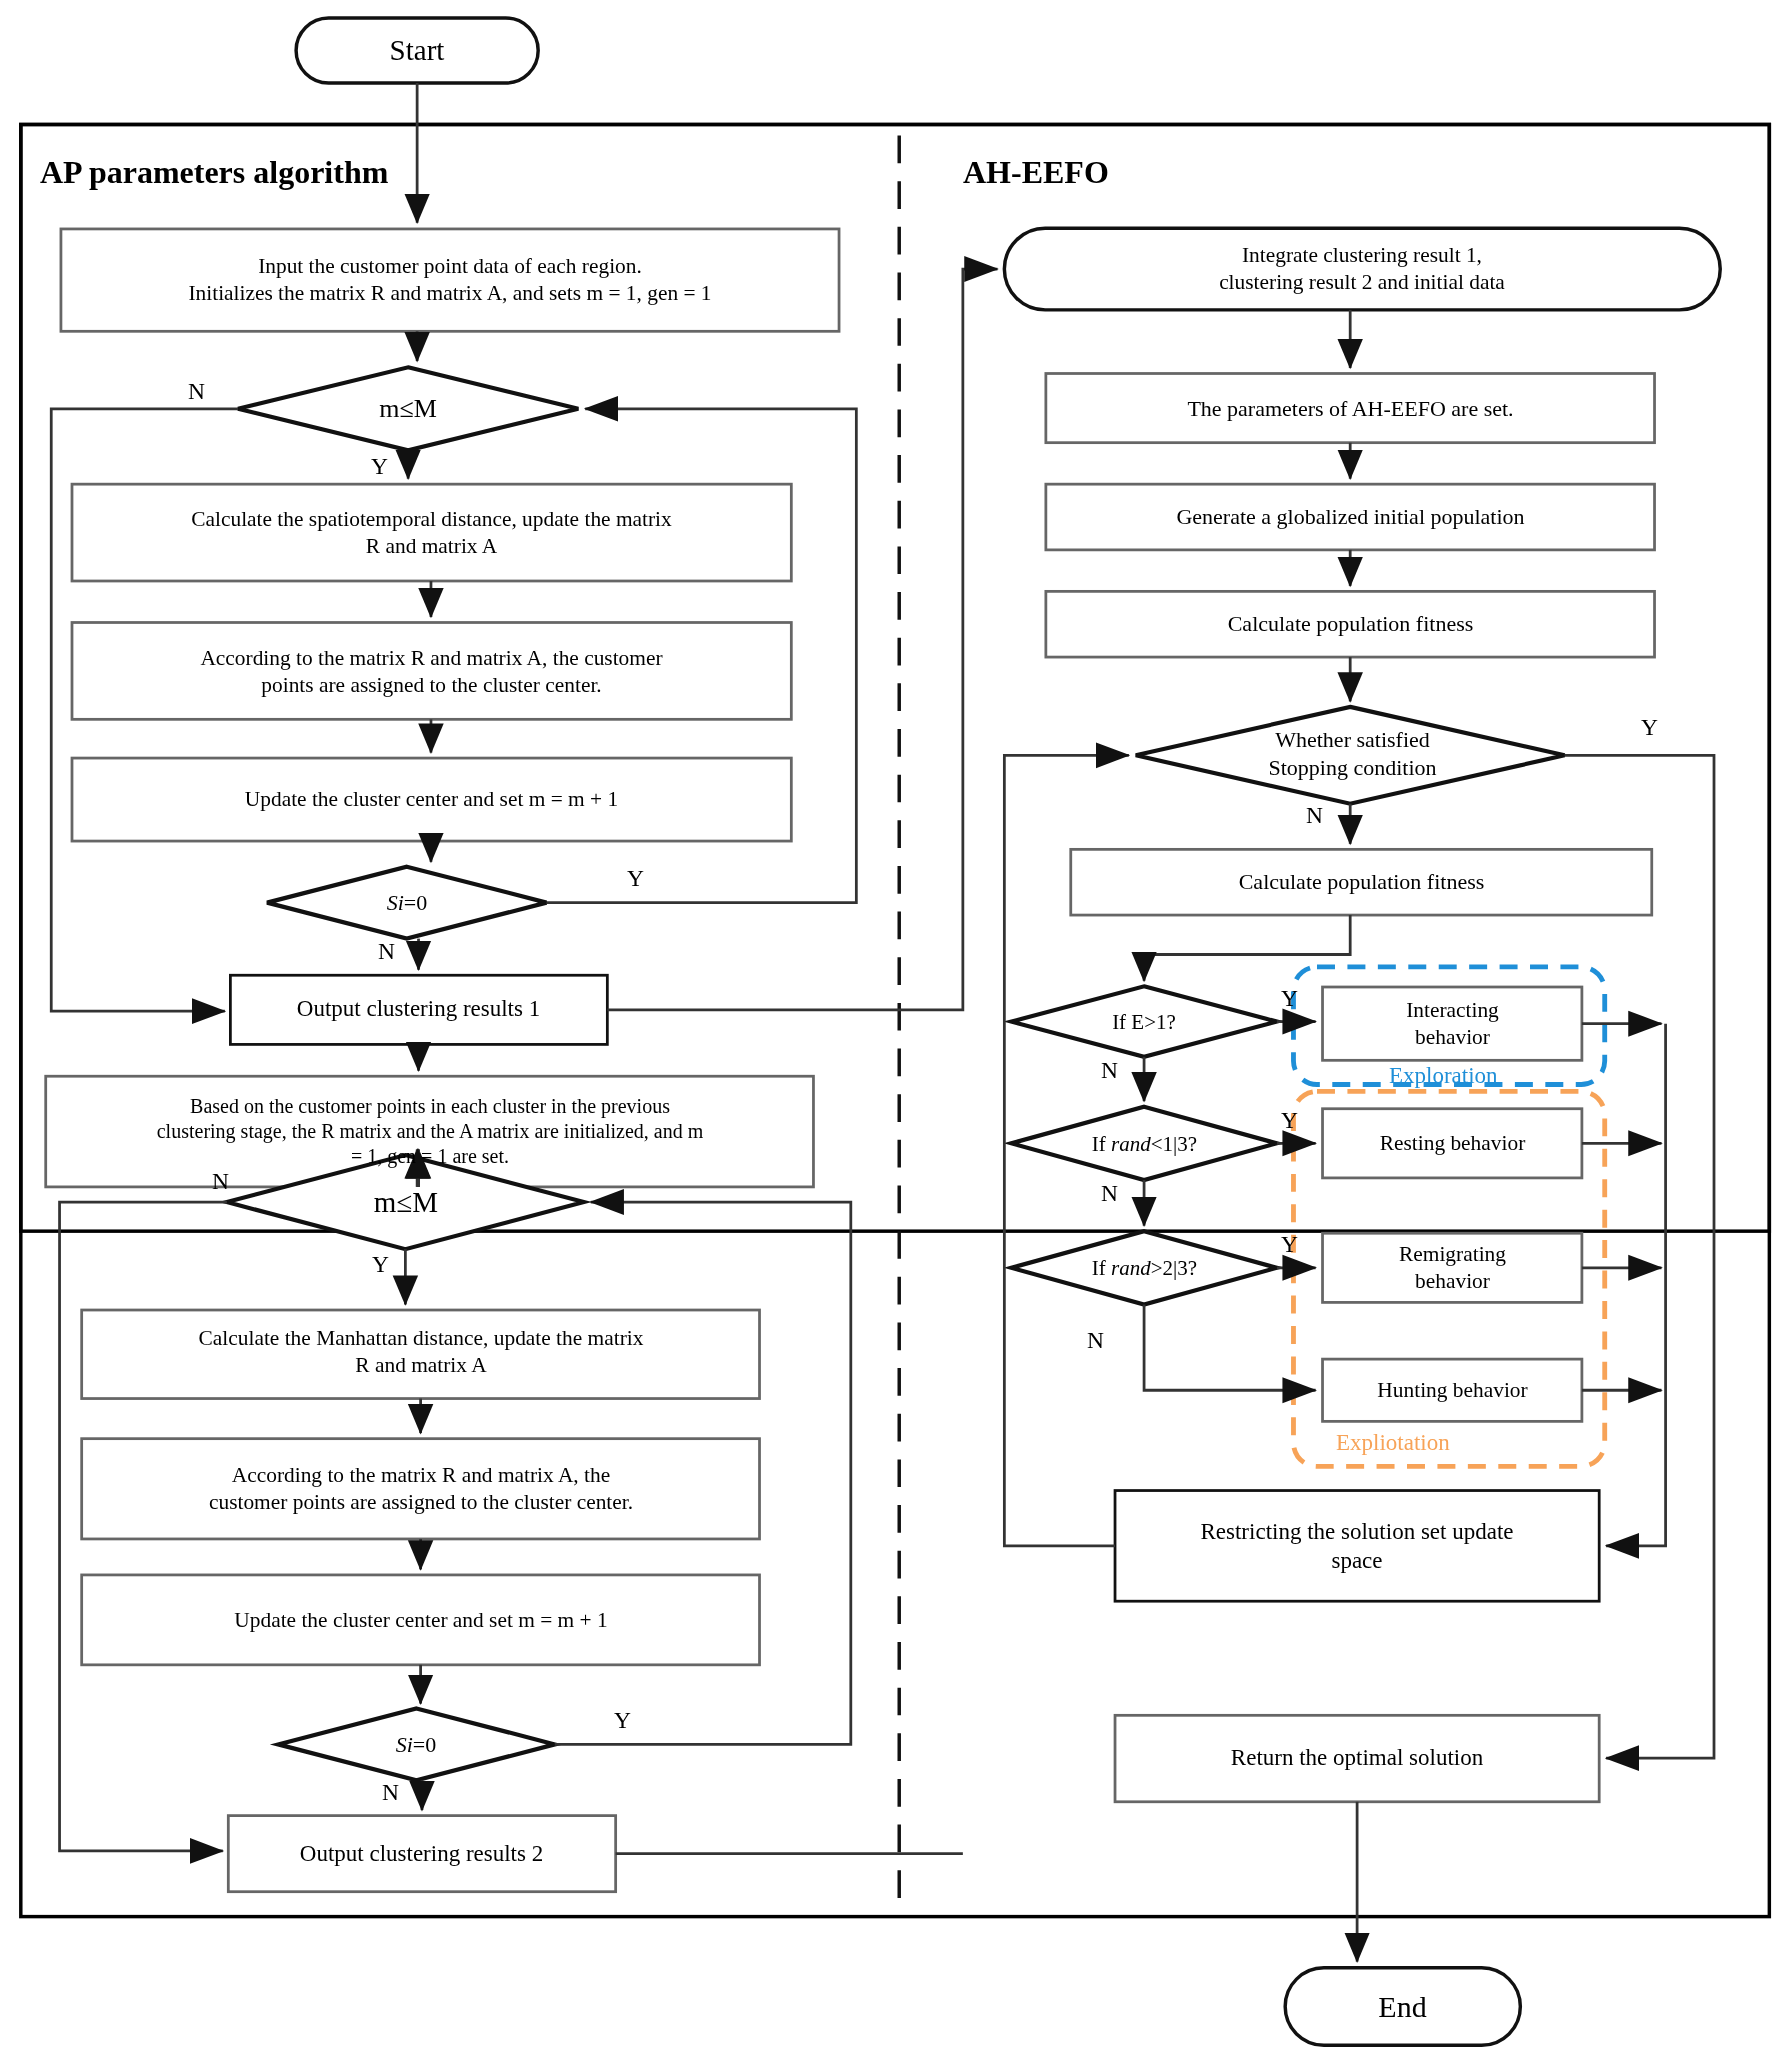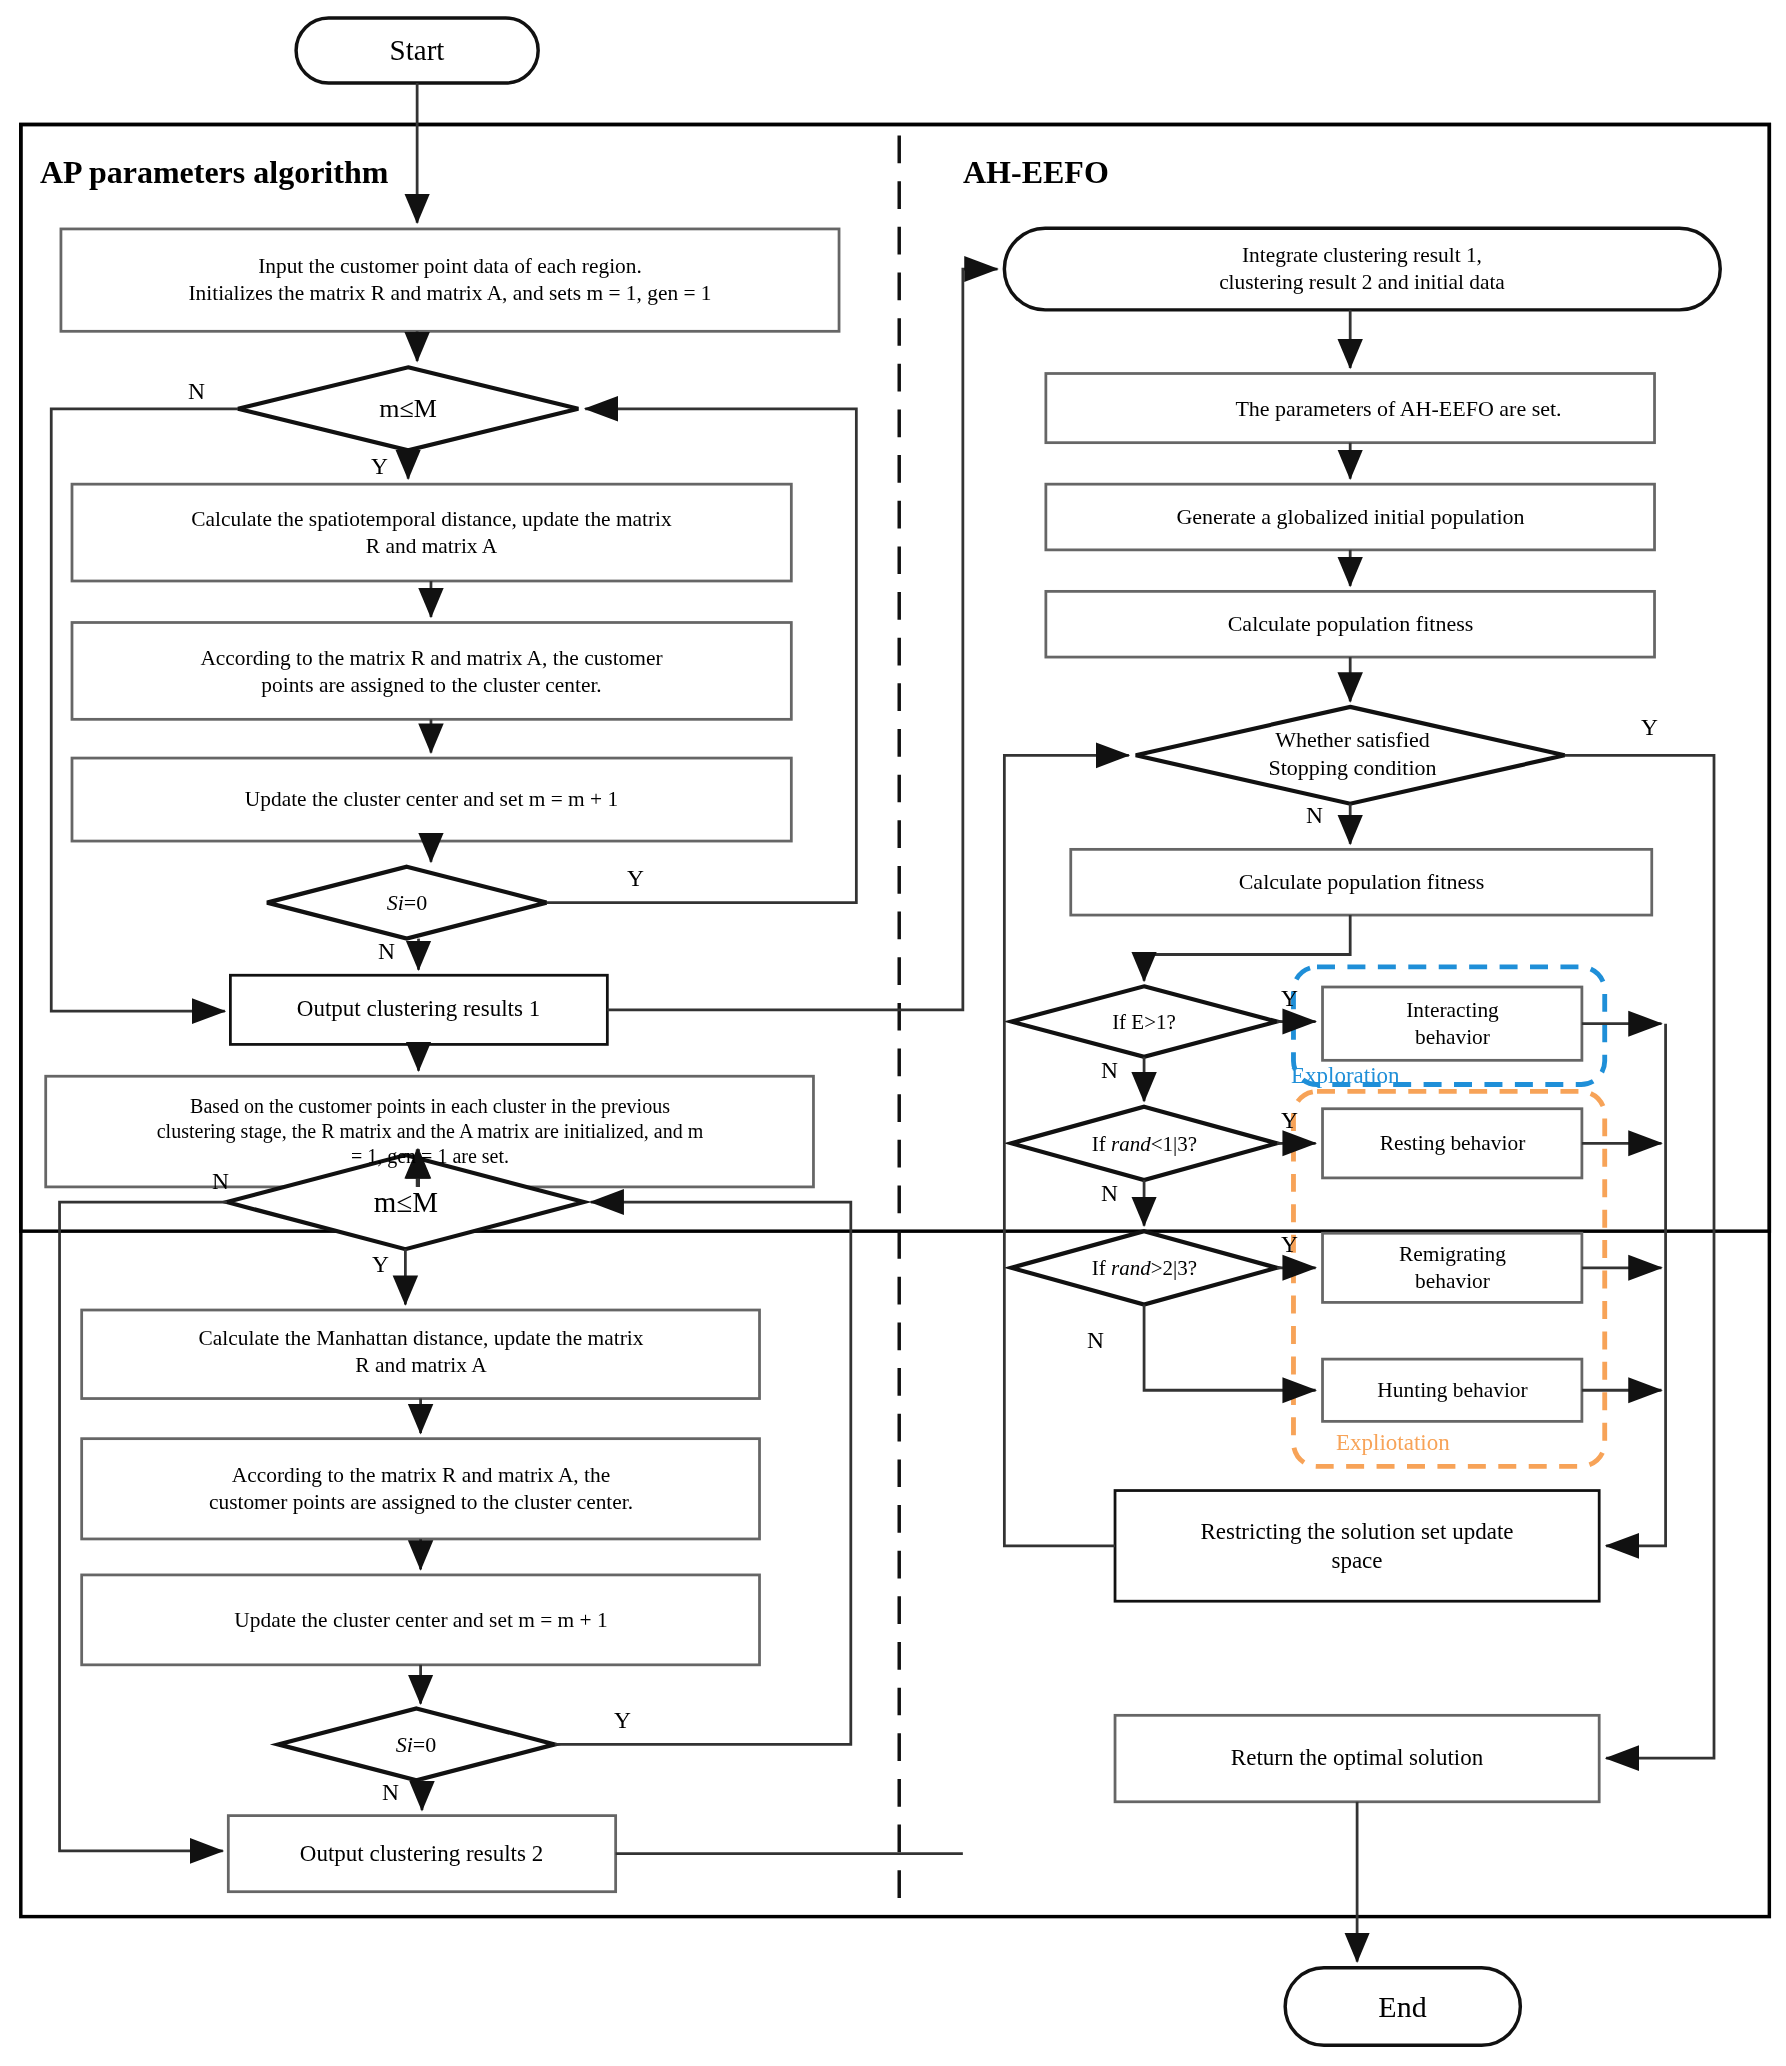--- a/index.html
+++ b/index.html
@@ -302,21 +302,21 @@
 
   <div class="nodeLabel" style="left:82px;top:1575px;width:678px;height:90px;font-size:21.4px;">Update the cluster center and set m = m + 1</div>
 
   <div class="nodeLabel italicSi" style="left: 333px; top: 1725px; width: 166px; height: 39px; font-size: 22px; font-style: normal;"><i>Si</i>=0</div>
 
   <div class="nodeLabel" style="left:228px;top:1816px;width:387px;height:76px;font-size:23px;">Output clustering results 2</div>
 
   <div class="nodeLabel" style="left:1004px;top:228px;width:716px;height:82px;font-size:21.4px;">Integrate clustering result 1,
 clustering result 2 and initial data</div>
 
-  <div class="nodeLabel" style="left:1046px;top:374px;width:609px;height:69px;font-size:22px;padding-left:48px;">The parameters of AH-EEFO are set.</div>
+  <div class="nodeLabel" style="left:1046px;top:374px;width:609px;height:69px;font-size:22px;">The parameters of AH-EEFO are set.</div>
 
   <div class="nodeLabel" style="left:1046px;top:484px;width:609px;height:66px;font-size:22px;">Generate a globalized initial population</div>
 
   <div class="nodeLabel" style="left:1046px;top:591px;width:609px;height:66px;font-size:22px;">Calculate population fitness</div>
 
   <div class="nodeLabel" style="left:1197px;top:712px;width:311px;height:83px;font-size:22px;">Whether satisfied
 Stopping condition</div>
 
   <div class="nodeLabel" style="left:1071px;top:849px;width:581px;height:66px;font-size:22px;">Calculate population fitness</div>
 
@@ -338,21 +338,21 @@
   <div class="nodeLabel" style="left:1323px;top:1233px;width:259px;height:69px;font-size:21.4px;">Remigrating
 behavior</div>
 
   <div class="nodeLabel" style="left:1115px;top:1491px;width:484px;height:111px;font-size:23px;">Restricting the solution set update
 space</div>
 
   <div class="nodeLabel" style="left:1323px;top:1359px;width:259px;height:62px;font-size:21.4px;">Hunting behavior</div>
 
   <div class="nodeLabel" style="left:1115px;top:1715px;width:484px;height:86px;font-size:23px;">Return the optimal solution</div>
 
-  <div class="phaseLbl" style="left:1291px;top:1063px;color:#1F8FD8;">Exploration</div>
+  <div class="phaseLbl" style="left:1389px;top:1063px;color:#1F8FD8;">Exploration</div>
   <div class="phaseLbl" style="left:1336px;top:1430px;color:#F7A358;">Expliotation</div>
 
   <div class="edgeLbl" style="left:188px;top:378px;">N</div>
   <div class="edgeLbl" style="left:371px;top:453px;">Y</div>
   <div class="edgeLbl" style="left:627px;top:865px;">Y</div>
   <div class="edgeLbl" style="left:378px;top:938px;">N</div>
   <div class="edgeLbl" style="left:212px;top:1168px;">N</div>
   <div class="edgeLbl" style="left:372px;top:1251px;">Y</div>
   <div class="edgeLbl" style="left:614px;top:1707px;">Y</div>
   <div class="edgeLbl" style="left:382px;top:1779px;">N</div>

